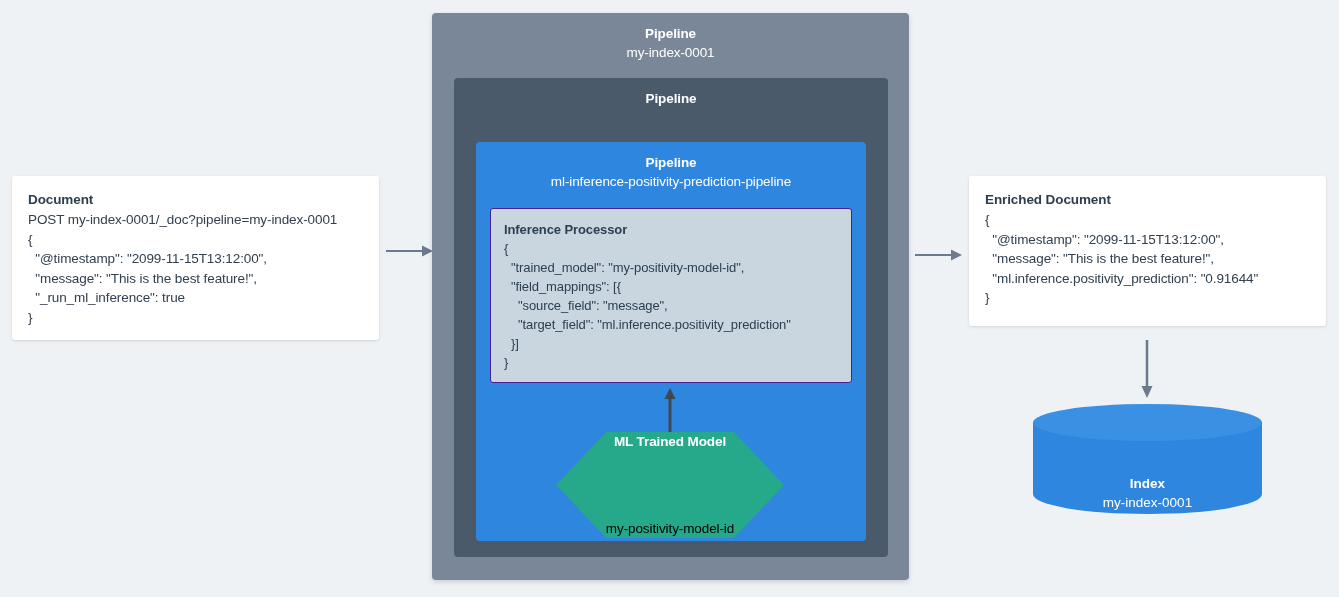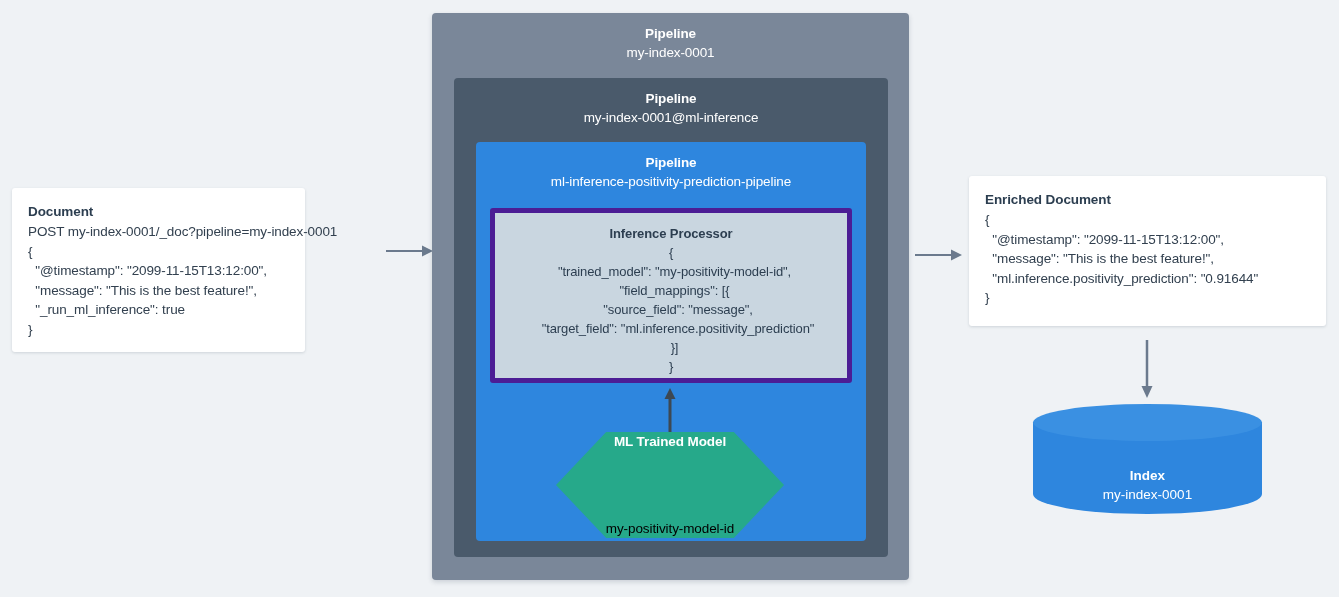--- a/index.html
+++ b/index.html
@@ -35,22 +35,22 @@
   .doc-line {
     font-size: 13.5px;
     line-height: 19.5px;
     color: #32404f;
     white-space: pre;
     letter-spacing: -0.1px;
   }
 
   #document-card {
     left: 12px;
-    top: 188px;
-    width: 293px;
+    top: 176px;
+    width: 367px;
     height: 164px;
   }
   #enriched-card {
     left: 969px;
     top: 176px;
     width: 357px;
     height: 150px;
   }
 
   
@@ -104,25 +104,24 @@
   }
 
   
   #inference-processor {
     position: absolute;
     left: 14px;
     top: 66px;
     width: 362px;
     height: 175px;
     background: #c9d6e0;
-    border: 5px solid #4c1d95;
+    border: 1px solid #4c1d95;
     border-radius: 3px;
     box-sizing: border-box;
     padding: 11px 13px;
-    text-align: center;
   }
   #inference-processor .doc-title { font-size: 13px; line-height: 19px; }
   #inference-processor .doc-line { font-size: 13px; line-height: 19px; color: #2c3e50; }
 
   
   #ml-model-hex {
     position: absolute;
     left: 556px;
     top: 432px;
     width: 228px;
@@ -167,21 +166,21 @@
   }
   #index-cylinder .cyl-top {
     position: absolute;
     left: 0; top: 0;
     width: 229px; height: 37px;
     background: #3a90e2;
     border-radius: 50%;
   }
   #index-cylinder .cyl-text {
     position: absolute;
-    left: 0; top: 62px;
+    left: 0; top: 70px;
     width: 229px;
     text-align: center;
     color: #ffffff;
   }
   #index-cylinder .cyl-label {
     font-weight: bold;
     font-size: 13.5px;
     line-height: 19px;
   }
   #index-cylinder .cyl-value {
@@ -216,21 +215,20 @@
 
 <div id="pipeline-outer">
   <div class="pipe-head">
     <div class="pipe-label">Pipeline</div>
     <div class="pipe-value">my-index-0001</div>
   </div>
 
   <div id="pipeline-middle">
     <div class="pipe-head">
       <div class="pipe-label">Pipeline</div>
-      <div class="pipe-value">my-index-0001@ml-inference</div>
     </div>
 
     <div id="pipeline-inner">
       <div class="pipe-head">
         <div class="pipe-label">Pipeline</div>
         <div class="pipe-value">ml-inference-positivity-prediction-pipeline</div>
       </div>
 
       <div id="inference-processor">
         <div class="doc-title">Inference Processor</div>

